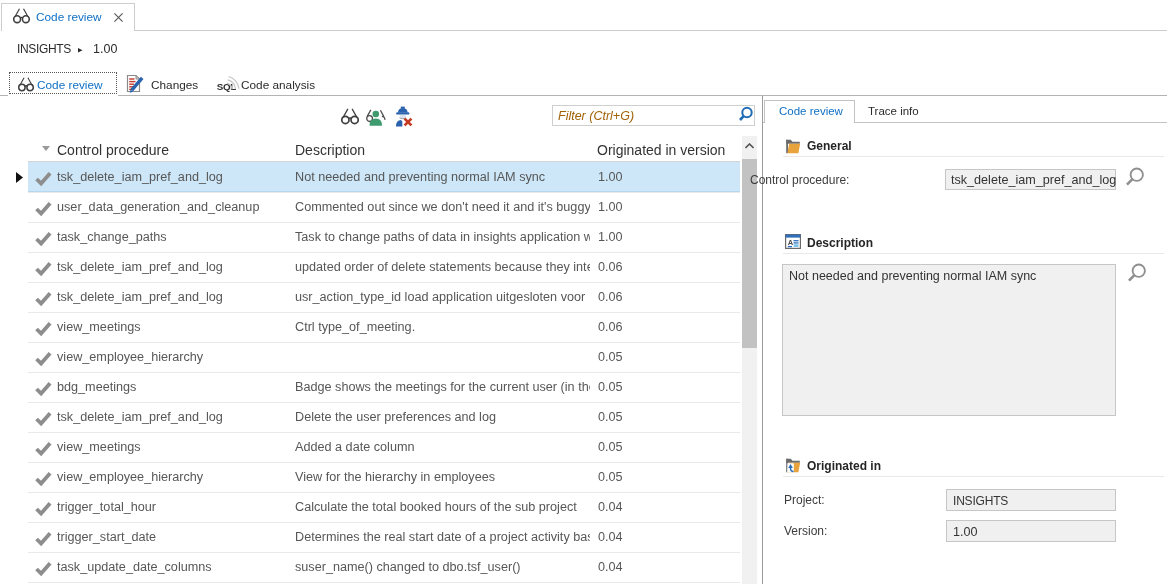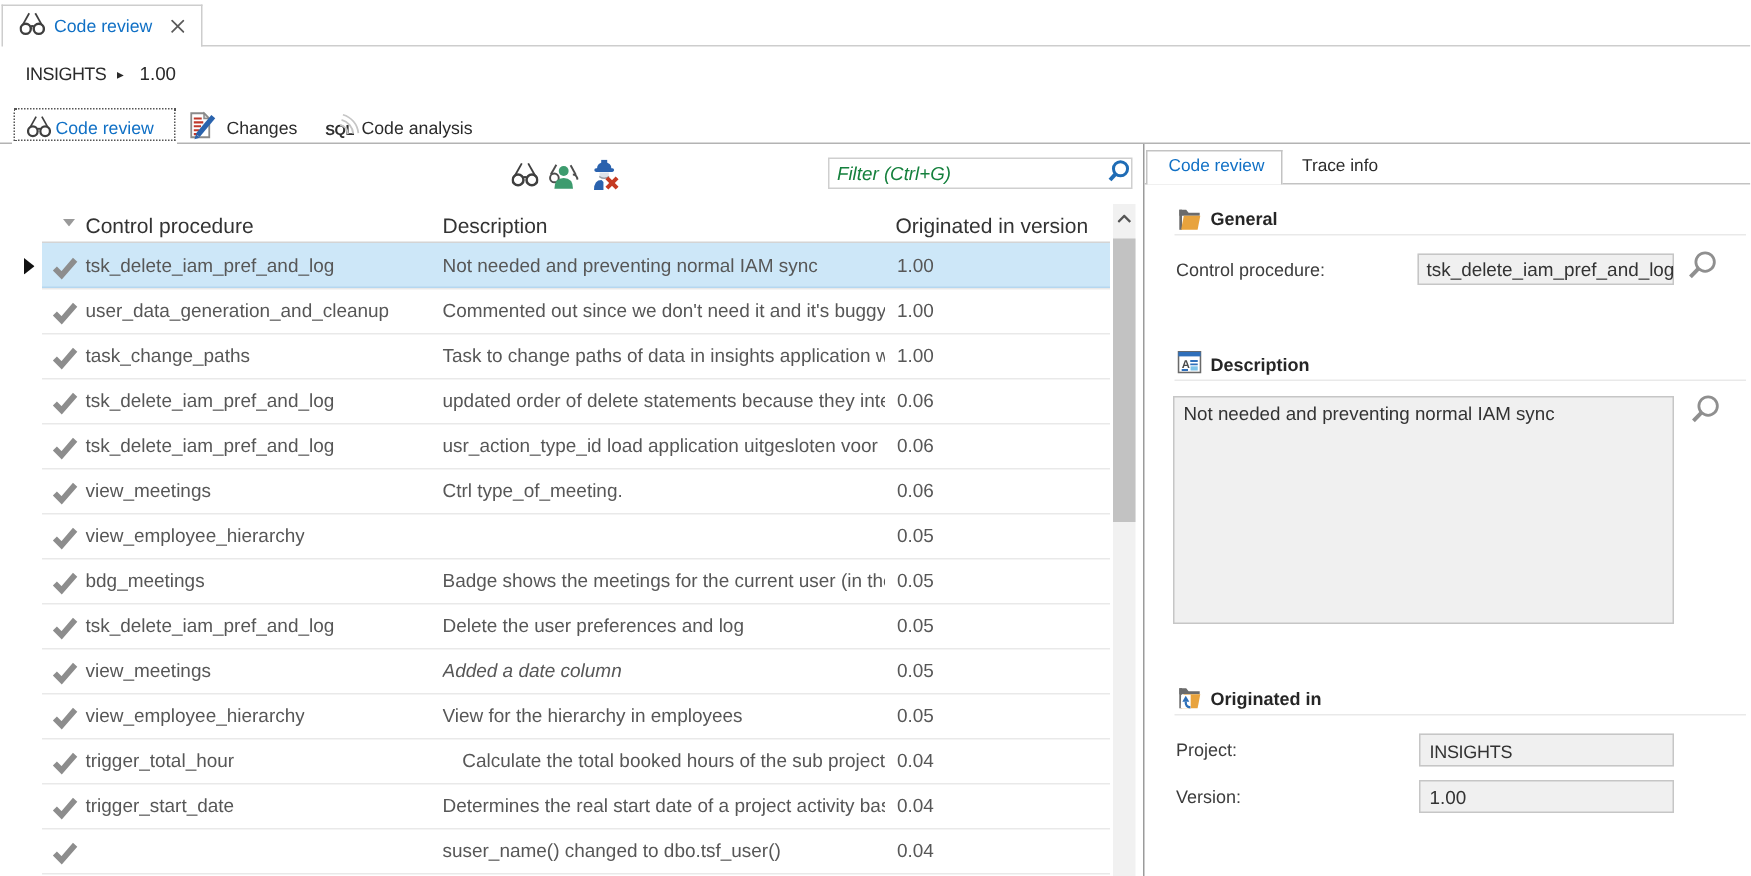--- a/index.html
+++ b/index.html
@@ -117,21 +117,21 @@
   <path d="M6.7 10 h6.2 v2.6 q-3.1 1.9 -6.2 0 z" fill="#dde3ea"></path>
   <path d="M6.5 12.2 q3.3 2.2 6.6 0 l0 1.1 q-3.3 2 -6.6 0 z" fill="#9aa0a8"></path>
   <path d="M3 21.6 q0 -6.6 5 -6.6 l1.3 1.4 0 5.2 z" fill="#2a62ae"></path>
   <g stroke="#c53a22" stroke-width="2.7">
     <line x1="11.6" y1="13.6" x2="18.4" y2="20.4"></line>
     <line x1="18.4" y1="13.6" x2="11.6" y2="20.4"></line>
   </g>
 </svg>
 
 <div class="a" style="left:552px;top:105px;width:203px;height:21px;border:1px solid #cfcfcf;box-sizing:border-box;background:#fff;"></div>
-<div class="txt" style="left:558px;top:109px;font-size:12.5px;font-style:italic;color:#15803d;">Filter (Ctrl+G)</div>
+<div class="txt" style="left:558px;top:109px;font-size:12.5px;font-style:italic;color:#a16207;">Filter (Ctrl+G)</div>
 <svg class="a" style="left:736px;top:106px" width="18" height="18" viewBox="0 0 18 18">
   <circle cx="11" cy="6.5" r="4.7" fill="none" stroke="#1f6cb5" stroke-width="2"></circle>
   <line x1="7.6" y1="10.1" x2="4" y2="14" stroke="#1f6cb5" stroke-width="2.6"></line>
 </svg>
 
 <svg class="a" style="left:42px;top:146px" width="8" height="5" viewBox="0 0 8 5">
       <polygon points="0,0 8,0 4,5" fill="#9a9a9a"></polygon>
     </svg>
 <div class="hcell" style="left:57px;top:142px;">Control procedure</div>
 <div class="hcell" style="left:295px;top:142px;">Description</div>
@@ -210,51 +210,52 @@
     </svg>
 <div class="cell" style="left:57px;top:402px;">tsk_delete_iam_pref_and_log</div>
 <div class="cell" style="left:295px;top:402px;width:295px;">Delete the user preferences and log</div>
 <div class="cell" style="left:598px;top:402px;">0.05</div>
 <div class="rowline" style="top:402px;"></div>
 
 <svg class="a" style="left:34px;top:439px" width="18" height="18">
       <use href="#check"></use>
     </svg>
 <div class="cell" style="left:57px;top:432px;">view_meetings</div>
-<div class="cell" style="left:295px;top:432px;width:295px;font-style:italic;">Added a date column</div>
+<div class="cell" style="left:295px;top:432px;width:295px;">Added a date column</div>
 <div class="cell" style="left:598px;top:432px;">0.05</div>
 <div class="rowline" style="top:432px;"></div>
 
 <svg class="a" style="left:34px;top:469px" width="18" height="18">
       <use href="#check"></use>
     </svg>
 <div class="cell" style="left:57px;top:462px;">view_employee_hierarchy</div>
 <div class="cell" style="left:295px;top:462px;width:295px;">View for the hierarchy in employees</div>
 <div class="cell" style="left:598px;top:462px;">0.05</div>
 <div class="rowline" style="top:462px;"></div>
 
 <svg class="a" style="left:34px;top:499px" width="18" height="18">
       <use href="#check"></use>
     </svg>
 <div class="cell" style="left:57px;top:492px;">trigger_total_hour</div>
-<div class="cell" style="left:295px;top:492px;width:295px;text-align:right;">Calculate the total booked hours of the sub project</div>
+<div class="cell" style="left:295px;top:492px;width:295px;">Calculate the total booked hours of the sub project</div>
 <div class="cell" style="left:598px;top:492px;">0.04</div>
 <div class="rowline" style="top:492px;"></div>
 
 <svg class="a" style="left:34px;top:529px" width="18" height="18">
       <use href="#check"></use>
     </svg>
 <div class="cell" style="left:57px;top:522px;">trigger_start_date</div>
 <div class="cell" style="left:295px;top:522px;width:295px;">Determines the real start date of a project activity based on bookings</div>
 <div class="cell" style="left:598px;top:522px;">0.04</div>
 <div class="rowline" style="top:522px;"></div>
 
 <svg class="a" style="left:34px;top:559px" width="18" height="18">
       <use href="#check"></use>
     </svg>
+<div class="cell" style="left:57px;top:552px;">task_update_date_columns</div>
 <div class="cell" style="left:295px;top:552px;width:295px;">suser_name() changed to dbo.tsf_user()</div>
 <div class="cell" style="left:598px;top:552px;">0.04</div>
 <div class="rowline" style="top:552px;"></div>
 <div class="rowline" style="top:582px;"></div>
 
 <div class="a" style="left:742px;top:136px;width:15px;height:448px;background:#f1f1f1;"></div>
 <svg class="a" style="left:745px;top:143px" width="9" height="6" viewBox="0 0 9 6">
       <polyline points="0.5,5 4.5,1 8.5,5" fill="none" stroke="#555" stroke-width="1.6"></polyline>
     </svg>
 <div class="a" style="left:742px;top:159px;width:15px;height:189px;background:#c2c2c2;"></div>
@@ -266,21 +267,21 @@
 <div class="txt blue" style="left:779px;top:105px;font-size:11.5px;">Code review</div>
 <div class="txt" style="left:868px;top:105px;font-size:11.5px;color:#2b2b2b;">Trace info</div>
 
 <svg class="a" style="left:785px;top:139px" width="16" height="15" viewBox="0 0 16 15">
   <path d="M1.2 0.8 h4.6 l1.6 2 h7.4 v2 h-13.6z" fill="#6b6b6b"></path>
   <rect x="1.2" y="0.8" width="1.8" height="13.4" fill="#6b6b6b"></rect>
   <polygon points="4.2,4.8 15.2,4.8 13.4,14.2 2.4,14.2" fill="#e8a33d"></polygon>
 </svg>
 <div class="sechdr" style="left:807px;top:139px;">General</div>
 <div class="ln" style="left:783px;top:156px;width:381px;height:1px;background:#e9e9e9;"></div>
-<div class="lbl" style="left:784px;top:173px;">Control procedure:</div>
+<div class="lbl" style="left:750px;top:173px;">Control procedure:</div>
 <div class="inp" style="left:945px;top:169px;width:171px;height:21px;padding:3px 0 0 5px;">tsk_delete_iam_pref_and_log</div>
 <svg class="a" style="left:1123px;top:167px" width="22" height="22" viewBox="0 0 20 20">
       <use href="#mag"></use>
     </svg>
 
 <svg class="a" style="left:785px;top:234px" width="16" height="15" viewBox="0 0 16 15">
   <rect x="0.6" y="0.6" width="14.8" height="13.8" fill="#fff" stroke="#6a6a6a" stroke-width="1.2"></rect>
   <rect x="0.6" y="0.6" width="14.8" height="3" fill="#2f6fba"></rect>
   <text x="2.8" y="11" font-family="Liberation Sans" font-size="7.5" font-weight="bold" fill="#4a4a4a">A</text>
   <line x1="8.5" y1="6.7" x2="13.5" y2="6.7" stroke="#2f6fba" stroke-width="1.3"></line>

